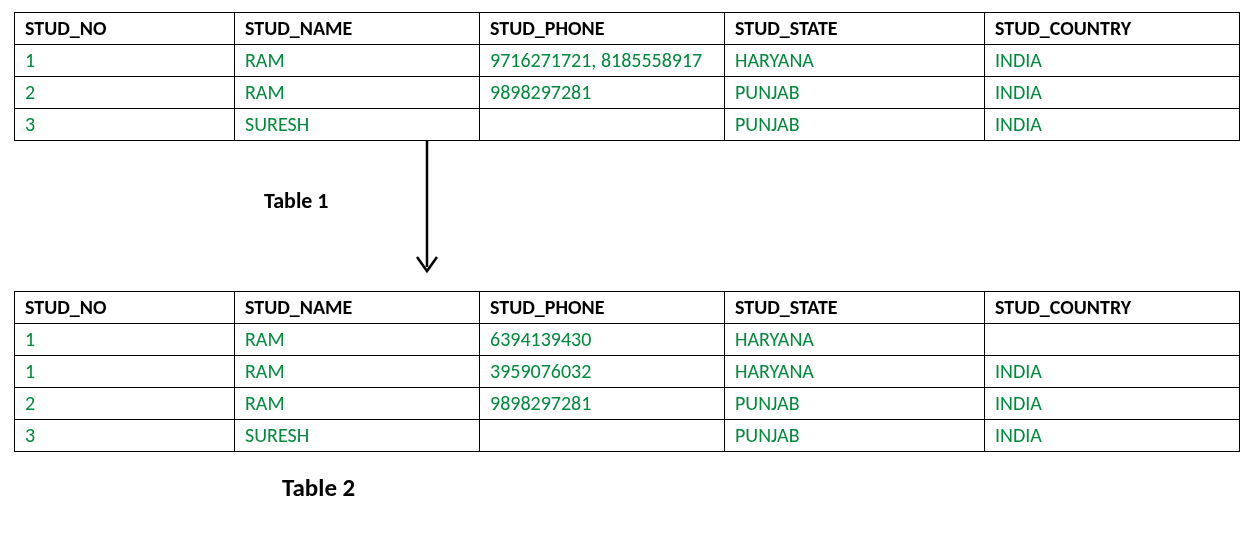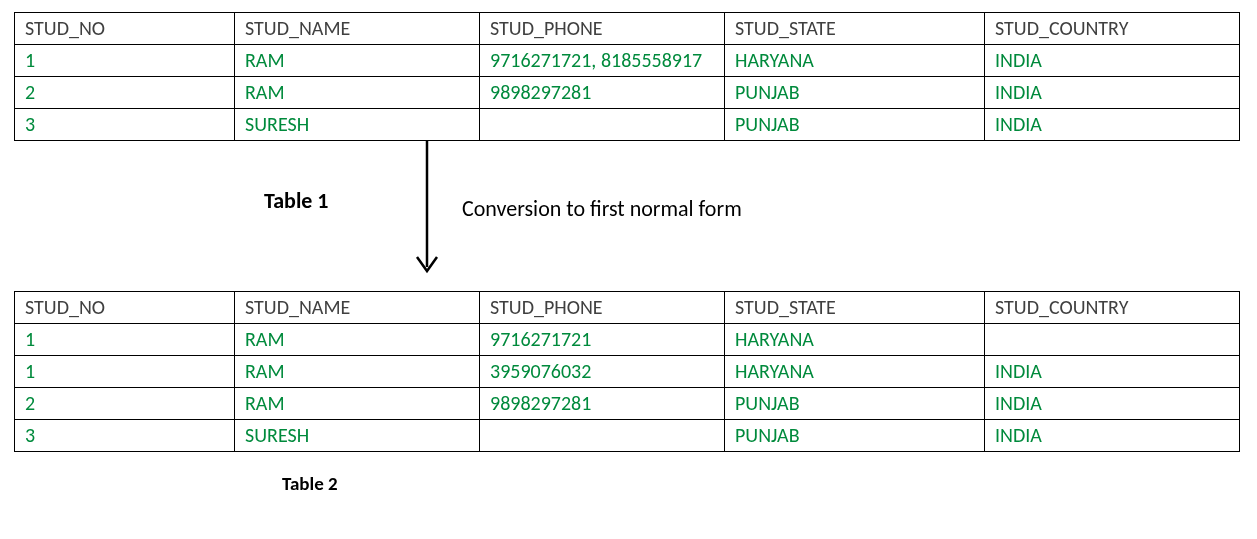--- a/index.html
+++ b/index.html
@@ -18,22 +18,22 @@
   }
   th, td {
     border: 1px solid #000;
     padding: 2px 10px;
     text-align: left;
     font-size: 20px;
     line-height: 1.35;
     vertical-align: top;
   }
   th {
-    font-weight: 400;
-    color: #404040;
+    font-weight: 700;
+    color: #000000;
   }
   td {
     color: #008a3c;
     font-weight: 400;
   }
   .col-no     { width: 220px; }
   .col-name   { width: 245px; }
   .col-phone  { width: 245px; }
   .col-state  { width: 260px; }
   .col-country{ width: 255px; }
@@ -58,21 +58,21 @@
   }
   .conversion-label {
     position: absolute;
     left: 448px;
     top: 54px;
     font-size: 22px;
     color: #000;
   }
   .table-caption-2 {
     margin: 20px 0 0 268px;
-    font-size: 19px;
+    font-size: 25px;
     font-weight: 700;
     color: #000;
   }
 </style>
 </head>
 <body>
 
 <table>
   <colgroup>
     <col class="col-no">
@@ -116,21 +116,20 @@
 </table>
 
 <div class="mid-row">
   <div class="table-caption-1">Table 1</div>
   <div class="arrow-wrap">
     <svg width="30" height="140" viewBox="0 0 30 140">
       <line x1="15" y1="0" x2="15" y2="126" stroke="#000" stroke-width="2.5"></line>
       <polyline points="5,116 15,130 25,116" fill="none" stroke="#000" stroke-width="2.5"></polyline>
     </svg>
   </div>
-  <div class="conversion-label">Conversion to first normal form</div>
 </div>
 
 <table>
   <colgroup>
     <col class="col-no">
       <col class="col-name">
       <col class="col-phone">
       <col class="col-state">
       <col class="col-country">
   </colgroup>
@@ -140,21 +139,21 @@
       <th>STUD_NAME</th>
       <th>STUD_PHONE</th>
       <th>STUD_STATE</th>
       <th>STUD_COUNTRY</th>
     </tr>
   </thead>
   <tbody>
       <tr>
         <td>1</td>
         <td>RAM</td>
-        <td>9716271721</td>
+        <td>6394139430</td>
         <td>HARYANA</td>
         <td></td>
       </tr>
       <tr>
         <td>1</td>
         <td>RAM</td>
         <td>3959076032</td>
         <td>HARYANA</td>
         <td>INDIA</td>
       </tr>

